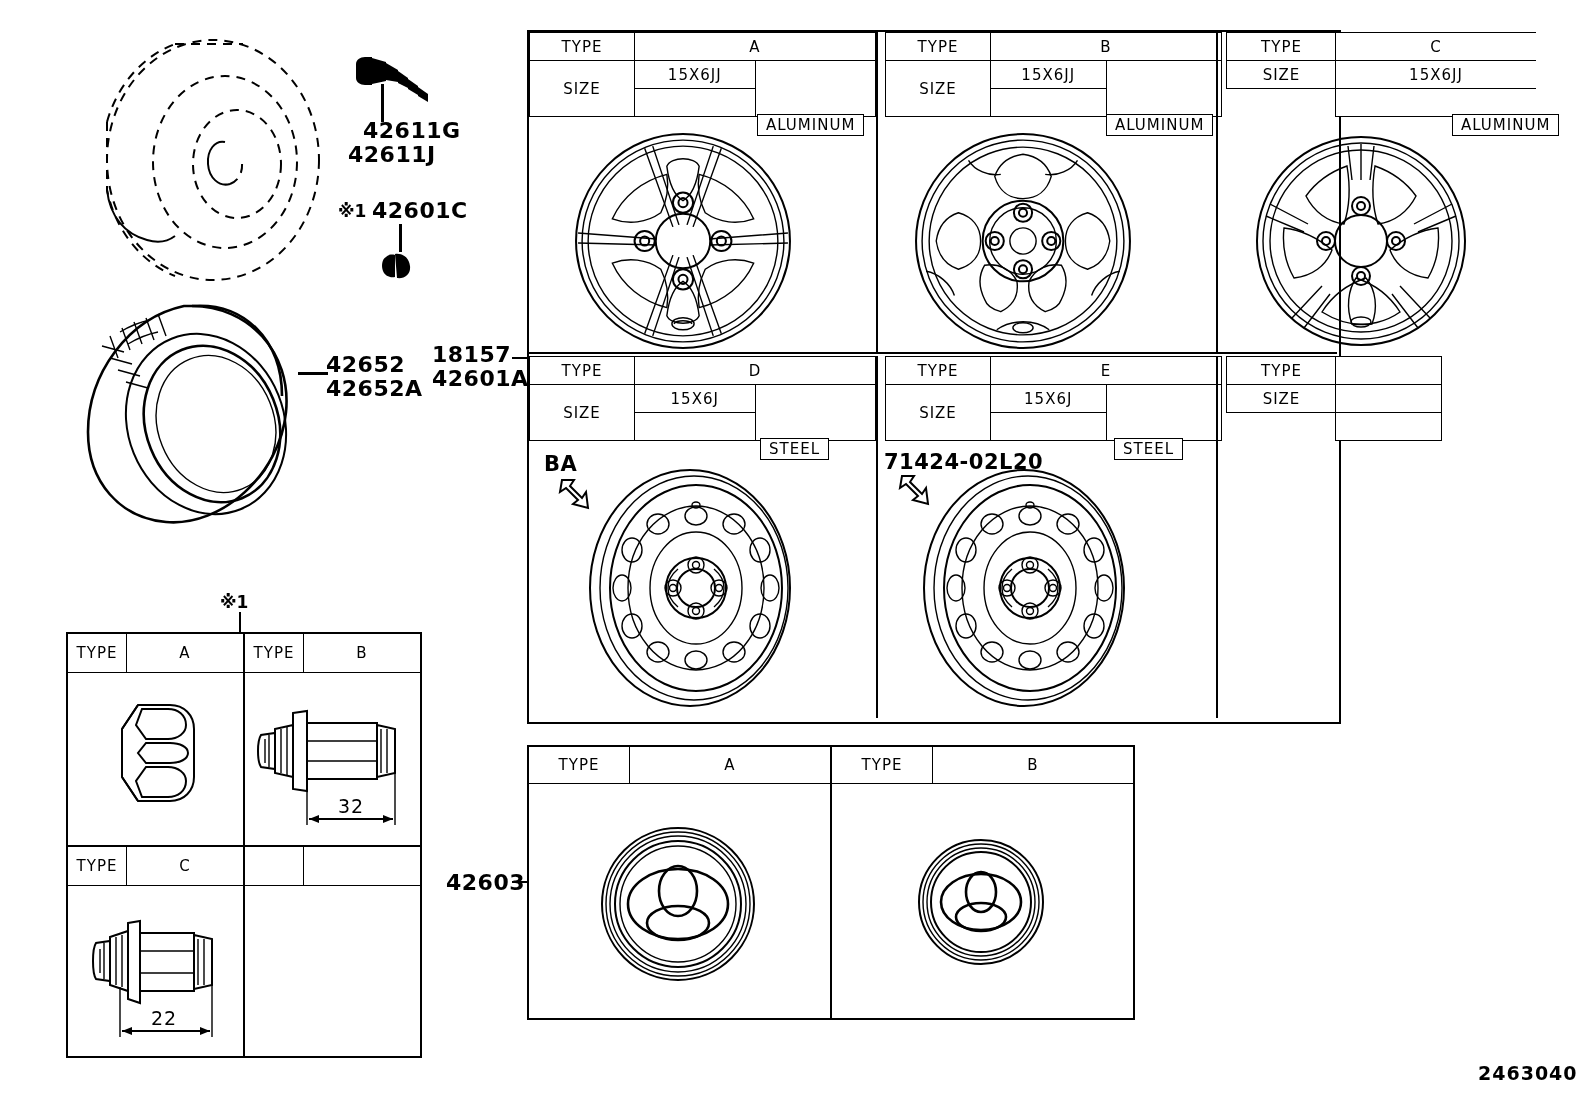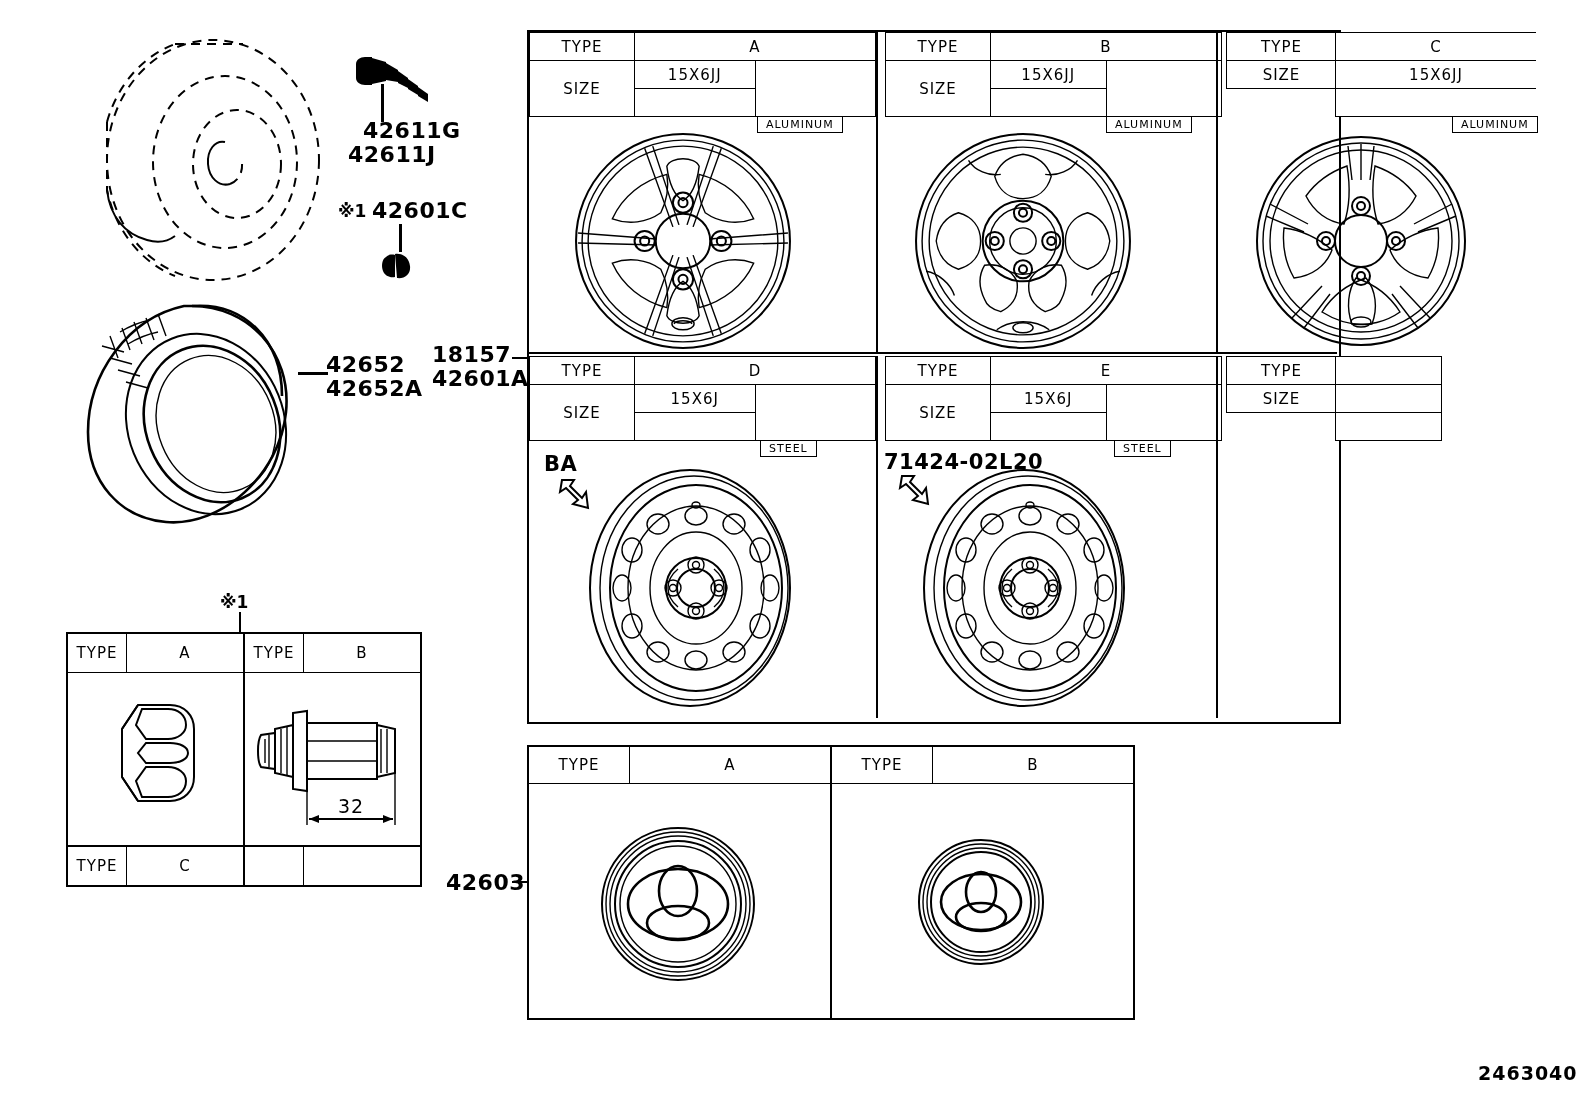--- a/index.html
+++ b/index.html
@@ -14,21 +14,21 @@
   .pn-22{font-size:22px;}
   .pn-21{font-size:21px;}
 
   
   table.spec{border-collapse:collapse;table-layout:fixed;background:#fff;}
   table.spec td{border:1px solid #000;font-family:"DejaVu Sans",sans-serif;
      font-size:15px;text-align:center;vertical-align:middle;padding:0;
      letter-spacing:1px;height:27px;}
   td.blank{border:1px solid #000;}
   .matbox{display:inline-block;border:1px solid #000;padding:1px 8px;
-     font-family:"DejaVu Sans",sans-serif;font-size:11px;letter-spacing:1px;
+     font-family:"DejaVu Sans",sans-serif;font-size:15px;letter-spacing:1px;
      background:#fff;}
 
   
   .lead{background:#000;position:absolute;}
 
   svg{display:block;overflow:visible;}
   .ln{fill:none;stroke:#000;stroke-width:2;}
   .ln1{fill:none;stroke:#000;stroke-width:1.4;}
   .lnth{fill:none;stroke:#000;stroke-width:2.6;}
   .dsh{fill:none;stroke:#000;stroke-width:2;stroke-dasharray:9 7;}
@@ -509,20 +509,44 @@
             </g>
           </svg>
         </td>
       </tr>
       <tr>
         <td style="height:38px;border-top:2px solid #000;">TYPE</td>
         <td style="border-top:2px solid #000;">C</td>
         <td style="border-left:2px solid #000;border-top:2px solid #000;" class="blank"></td>
         <td style="border-top:2px solid #000;" class="blank"></td>
       </tr>
+      <tr>
+        <td colspan="2" style="height:170px;">
+          <svg width="172" height="168" viewBox="0 0 172 168">
+            <g transform="translate(26,30)">
+              <path class="fillw" d="M2,26 C-2,32 -2,56 2,62 L16,64 L16,24 Z"></path>
+              <path class="fillw" d="M16,20 L34,14 L34,74 L16,68 Z"></path>
+              <path class="fillw" d="M34,6 L46,4 L46,86 L34,82 Z"></path>
+              <path class="fillw" d="M46,16 L100,16 L100,74 L46,74 Z"></path>
+              <path class="fillw" d="M100,18 L118,22 L118,68 L100,72 Z"></path>
+              <path class="ln1" d="M46,34 L100,34 M46,56 L100,56 M104,22 L104,68 M110,22 L110,68"></path>
+              <path class="ln1" d="M6,32 L6,56 M10,26 L10,62 M22,20 L22,68 M28,18 L28,70"></path>
+            </g>
+            <g>
+              <path class="ln1" d="M52,100 L52,150 M144,96 L144,150"></path>
+              <path class="ln" d="M54,144 L142,144"></path>
+              <path class="fillb" d="M54,144 L64,140 L64,148 Z"></path>
+              <path class="fillb" d="M142,144 L132,140 L132,148 Z"></path>
+              <rect x="82" y="120" width="30" height="22" fill="#fff"></rect>
+              <text x="96" y="138" text-anchor="middle" font-family="DejaVu Sans" font-size="19">22</text>
+            </g>
+          </svg>
+        </td>
+        <td colspan="2" style="border-left:2px solid #000;" class="blank"></td>
+      </tr>
     </tbody>
       </table>
   </div>
 
   <div class="abs pn pn-22" style="left:446px;top:870px;">42603</div>
   <div class="abs lead" style="left:512px;top:881px;width:18px;height:2px;"></div>
 
   <div class="abs" style="left:527px;top:745px;">
     <table class="spec" style="width:600px;border:2px solid #000;">
       <tbody>

